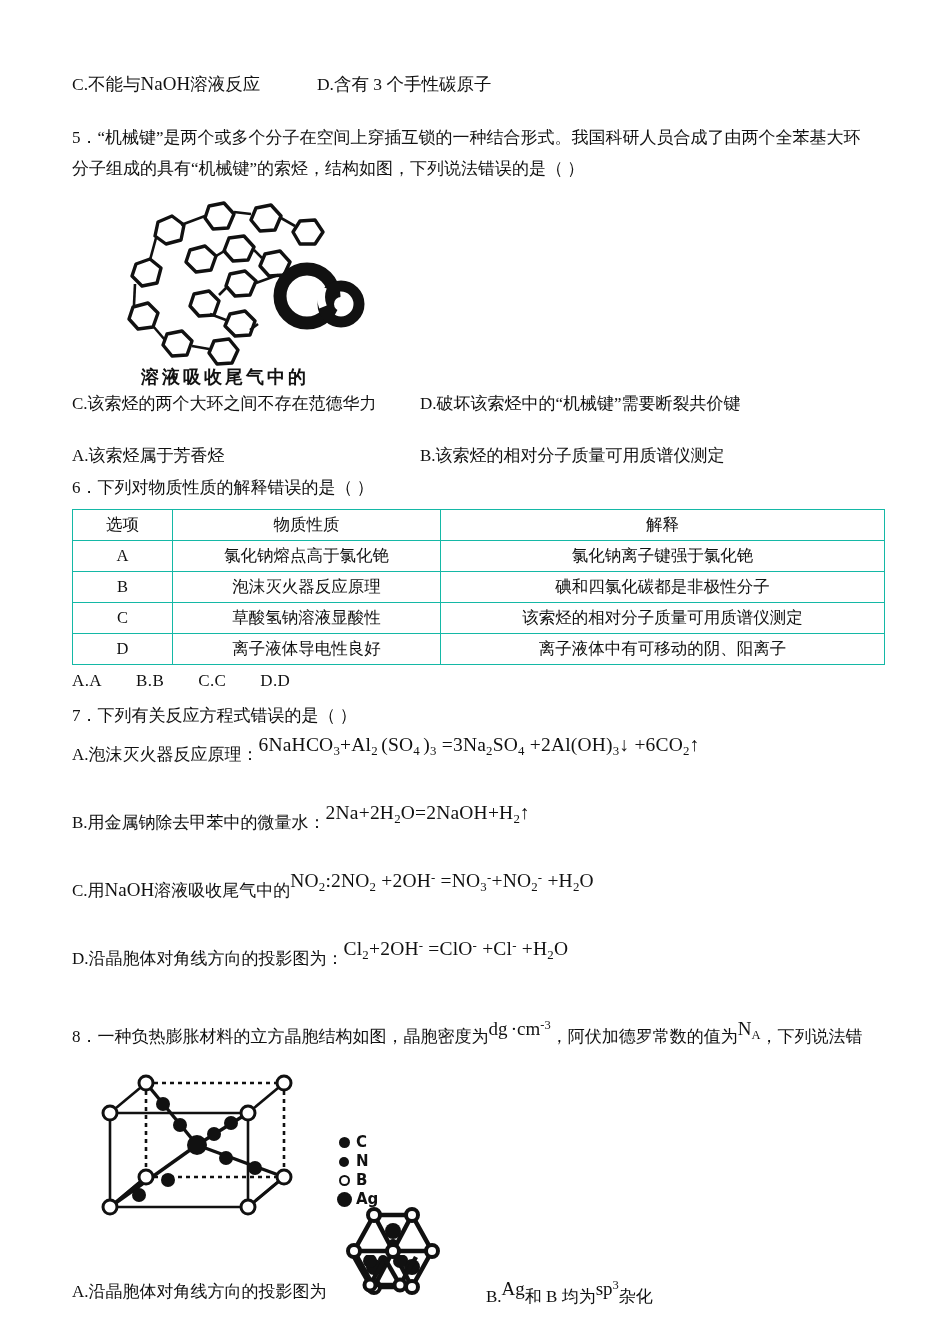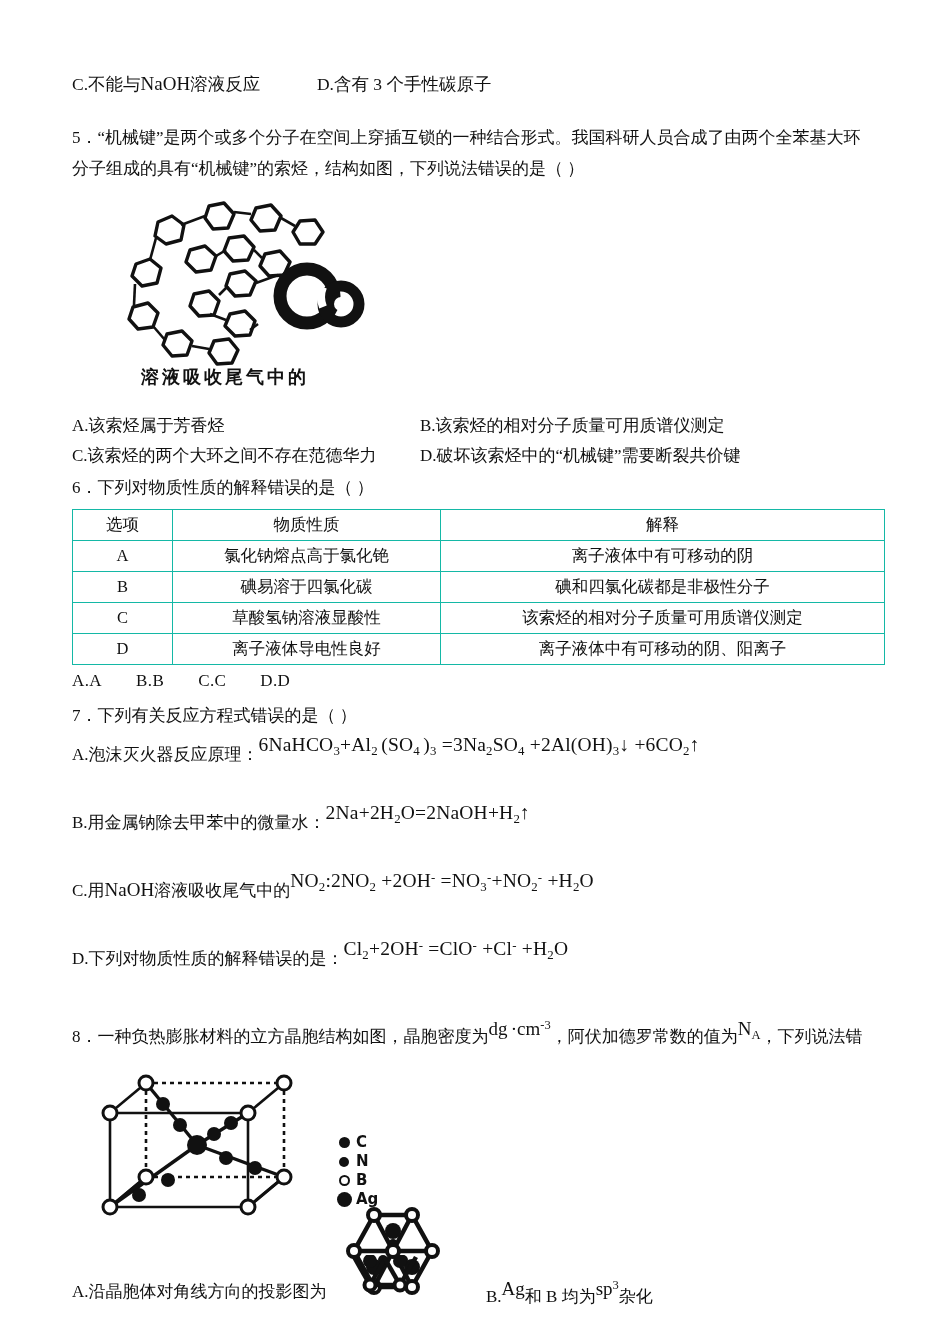--- a/index.html
+++ b/index.html
@@ -251,27 +251,27 @@
       <g>
         <circle cx="197" cy="102" r="27" fill="none" stroke="#111111" stroke-width="13"></circle>
         <circle cx="231" cy="110" r="18" fill="none" stroke="#111111" stroke-width="11"></circle>
         <path d="M213,93 A27,27 0 0 0 213,113" fill="none" stroke="#ffffff" stroke-width="8"></path>
         <circle cx="231" cy="110" r="7" fill="#ffffff"></circle>
       </g>
     </svg>
   </div>
   <div class="fig-caption">溶液吸收尾气中的</div>
 
+  <div class="optrow">
+    <span class="oA">C.该索烃的两个大环之间不存在范德华力</span>
+    <span>D.破坏该索烃中的“机械键”需要断裂共价键</span>
+  </div>
   <div class="optrow" style="margin-top:22px;">
     <span class="oA">A.该索烃属于芳香烃</span>
     <span>B.该索烃的相对分子质量可用质谱仪测定</span>
-  </div>
-  <div class="optrow">
-    <span class="oA">C.该索烃的两个大环之间不存在范德华力</span>
-    <span>D.破坏该索烃中的“机械键”需要断裂共价键</span>
   </div>
 
   <div class="qline" style="margin-top:2px;">
     <span>6．</span><span>下列对物质性质的解释错误的是（    ）</span>
   </div>
 
   <table class="qtable">
     <colgroup>
           <col class="c0">
           <col class="c1">
@@ -281,25 +281,25 @@
       <tr>
         <th>选项</th>
         <th>物质性质</th>
         <th>解释</th>
       </tr>
     </thead>
     <tbody>
       <tr>
         <td>A</td>
         <td>氯化钠熔点高于氯化铯</td>
-        <td>离子液体中有可移动的阴</td>
+        <td>氯化钠离子键强于氯化铯</td>
       </tr>
       <tr>
         <td>B</td>
-        <td>碘易溶于四氯化碳</td>
+        <td>泡沫灭火器反应原理</td>
         <td>碘和四氯化碳都是非极性分子</td>
       </tr>
       <tr>
         <td>C</td>
         <td>草酸氢钠溶液显酸性</td>
         <td>该索烃的相对分子质量可用质谱仪测定</td>
       </tr>
       <tr>
         <td>D</td>
         <td>离子液体导电性良好</td>
@@ -322,21 +322,21 @@
 
   <div class="eqrow" style="margin-top:16px;">
     <span class="eqlabel">B.用金属钠除去甲苯中的微量水：</span><span class="eq eqbody">2Na+2H<sub>2</sub>O=2NaOH+H<sub>2</sub>↑</span>
   </div>
 
   <div class="eqrow" style="margin-top:16px;">
     <span class="eqlabel">C.用</span><span class="mathit">NaOH</span><span class="eqlabel">溶液吸收尾气中的</span><span class="eq eqbody">NO<sub>2</sub>:2NO<sub>2</sub> +2OH<sup>-</sup> =NO<sub>3</sub><sup>-</sup>+NO<sub>2</sub><sup>-</sup> +H<sub>2</sub>O</span>
   </div>
 
   <div class="eqrow" style="margin-top:16px;">
-    <span class="eqlabel">D.下列对物质性质的解释错误的是：</span><span class="eq eqbody">Cl<sub>2</sub>+2OH<sup>-</sup> =ClO<sup>-</sup> +Cl<sup>-</sup> +H<sub>2</sub>O</span>
+    <span class="eqlabel">D.沿晶胞体对角线方向的投影图为：</span><span class="eq eqbody">Cl<sub>2</sub>+2OH<sup>-</sup> =ClO<sup>-</sup> +Cl<sup>-</sup> +H<sub>2</sub>O</span>
   </div>
 
   <div class="para" style="margin-top:18px;">
     <span>8．</span><span>一种负热膨胀材料的立方晶胞结构如图，晶胞密度为</span><span class="inlineraise">dg ·cm<sup>-3</sup></span><span>，阿伏加德罗常数的值为</span><span class="inlineraise">N<sub>A</sub></span><span>，下列说法错</span>
   </div>
 
   <div class="fig-cell-wrap">
 
     <div class="fig-cell">
       <svg width="230" height="160" viewBox="0 0 230 160">

